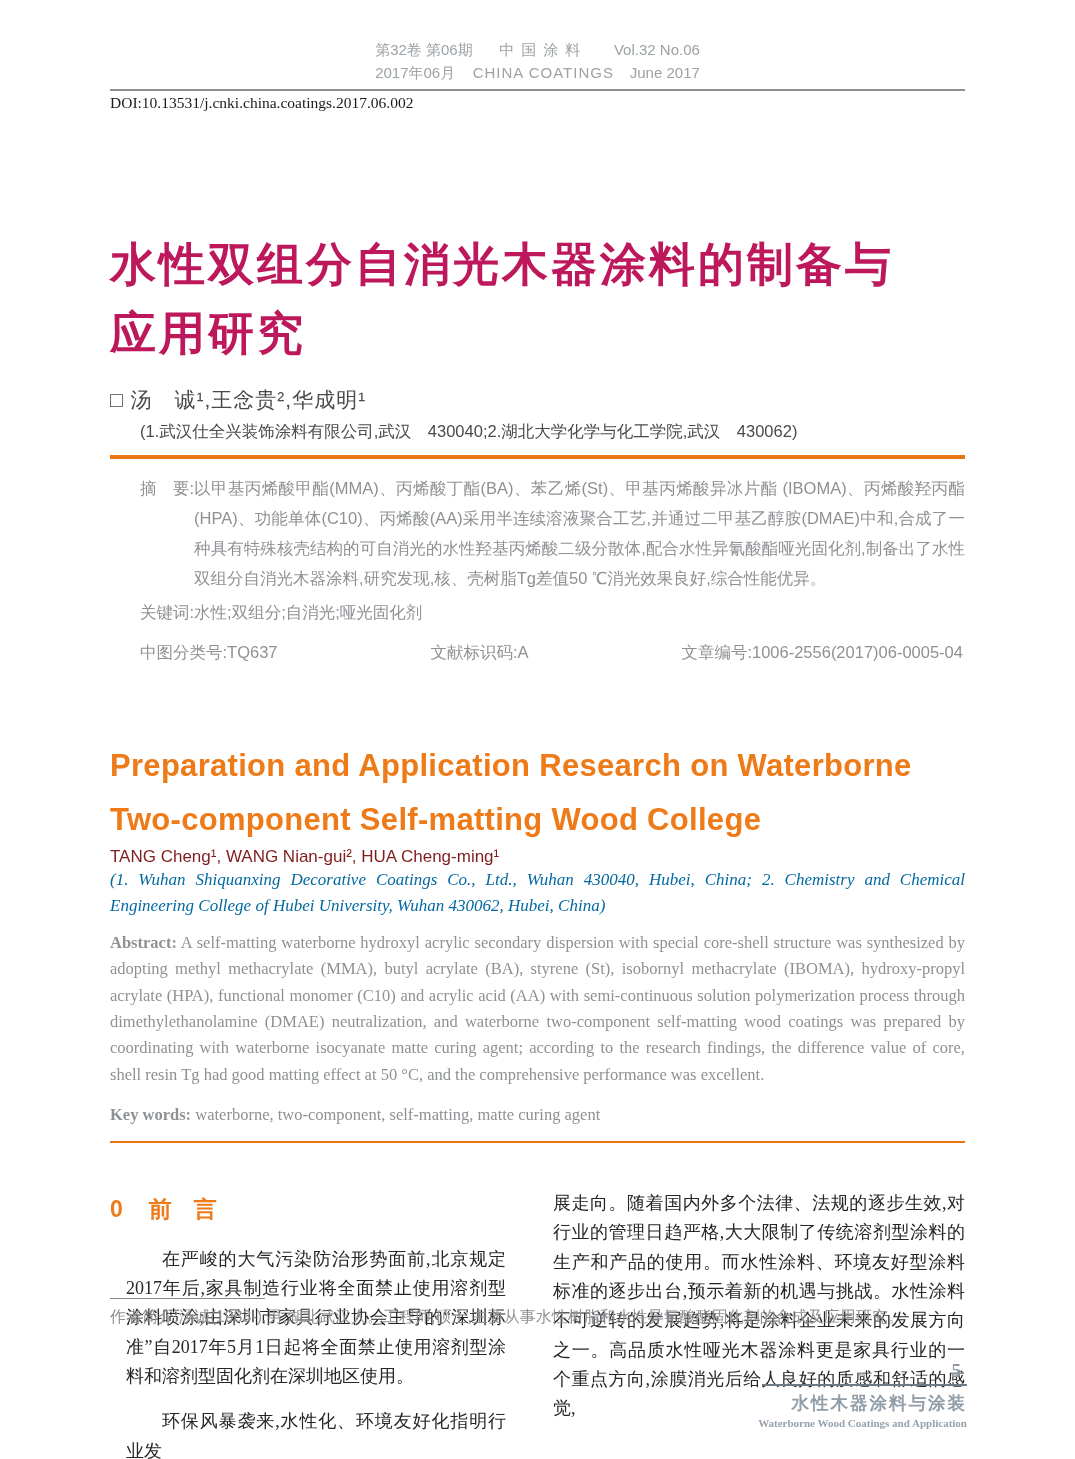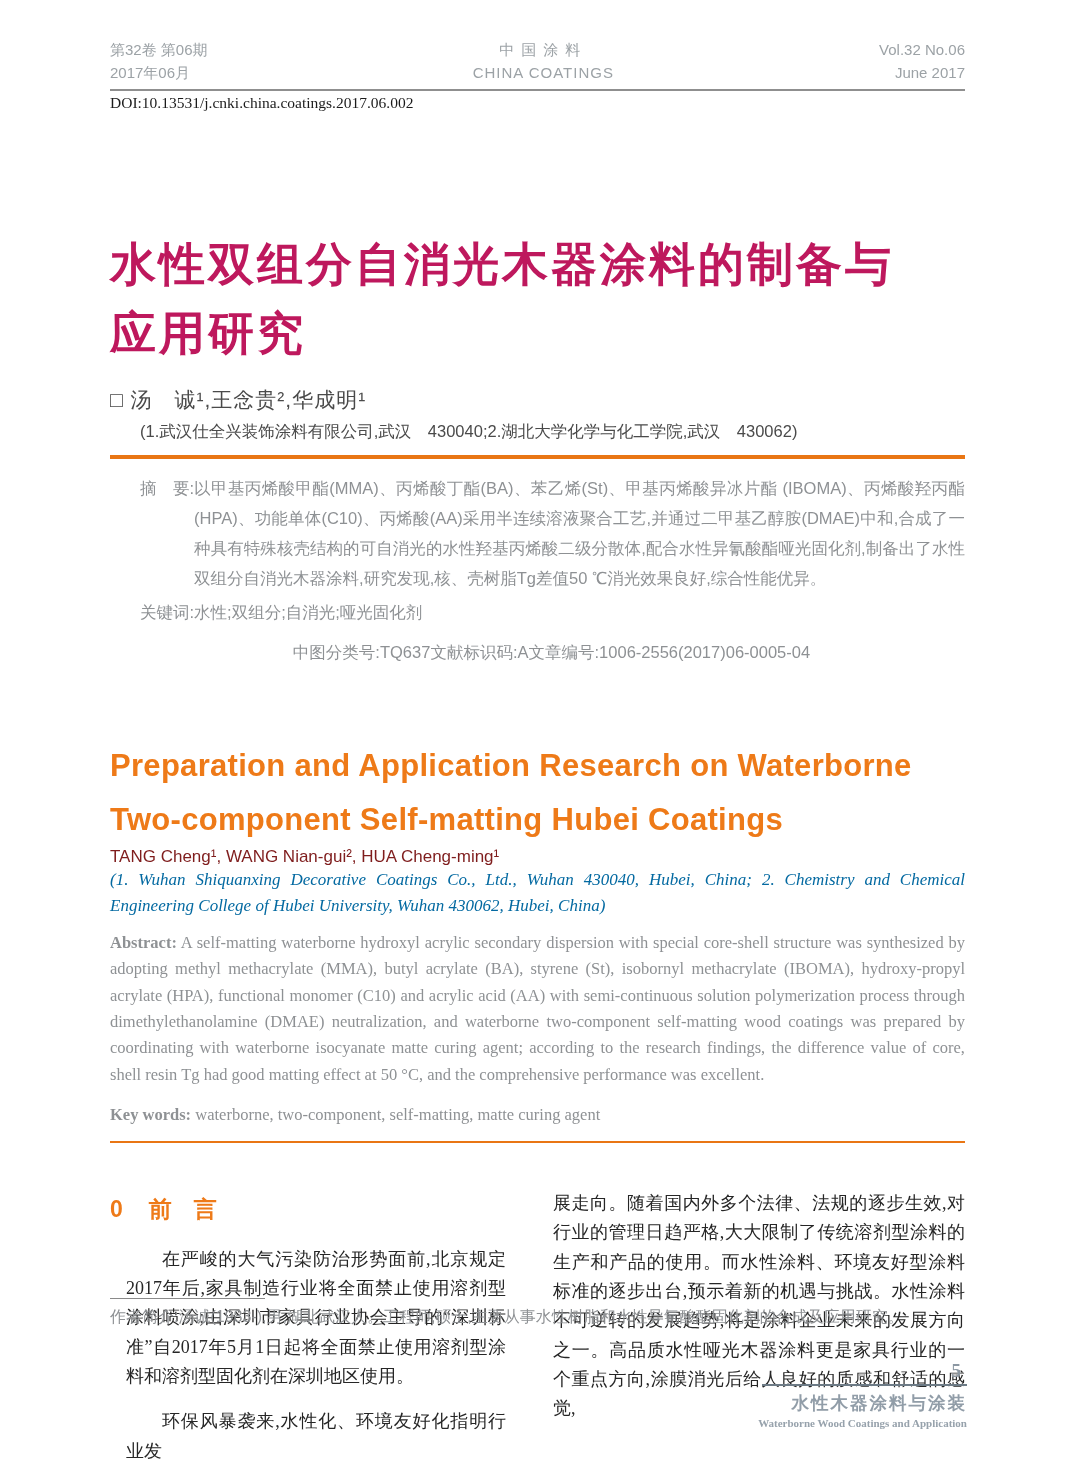--- a/index.html
+++ b/index.html
@@ -7,21 +7,21 @@
     position:relative;
     width:1075px;height:1459px;
     background:#ffffff;
     overflow:hidden;
     font-family:"Liberation Sans",sans-serif;
   }
   .content{margin:0 110px;width:855px;}
 
   
   .journal-header{
-    display:flex;justify-content:space-between;align-items:flex-start;
+    display:flex;justify-content:center;align-items:flex-start;
     padding-top:38px;color:#9CA2A6;font-size:15px;line-height:1.55;
   }
   .jh-left{text-align:left;}
   .jh-center{text-align:center;}
   .jh-right{text-align:right;}
   .jh-cn{letter-spacing:7px;}
   .jh-en{letter-spacing:1px;}
   .header-rule{border:none;border-top:2px solid #8f8f8f;margin:4px 0 0 0;}
   .doi{font-family:"Liberation Serif",serif;color:#1b1b1b;font-size:15.5px;margin-top:3px;}
 
@@ -33,21 +33,21 @@
   .cn-authors{margin-top:18px;font-size:21px;color:#4a4a4a;letter-spacing:1px;}
   .cn-affil{margin-top:7px;margin-left:30px;font-size:16.5px;color:#4a4a4a;}
   .orange-rule-thick{height:4px;background:#E97614;border:none;margin:12px 0 0 0;}
 
   
   .abs-cn{padding:14px 0 0 30px;color:#8E9194;font-size:16.5px;line-height:1.82;}
   .hang{display:flex;}
   .hang .lbl{flex:0 0 auto;white-space:pre;}
   .hang .txt{flex:1 1 auto;text-align:justify;}
   .kw-row{margin-top:4px;}
-  .clc-row{display:flex;justify-content:center;margin-top:10px;padding-right:2px;}
+  .clc-row{display:flex;justify-content:space-between;margin-top:10px;padding-right:2px;}
 
   
   .en-title{
     margin-top:72px;color:#EE7A18;font-weight:bold;
     font-size:31px;line-height:1.75;letter-spacing:0.3px;
   }
   .en-authors{margin-top:0;font-size:17px;color:#7f1d1d;}
   .en-affil{
     font-family:"Liberation Serif",serif;font-style:italic;
     font-size:17px;color:#0369a1;line-height:1.55;text-align:justify;
@@ -138,21 +138,21 @@
       </div>
       <div class="clc-row">
         <span><span>中图分类号:</span><span>TQ637</span></span>
         <span><span>文献标识码:</span><span>A</span></span>
         <span><span>文章编号:</span><span>1006-2556(2017)06-0005-04</span></span>
       </div>
     </div>
 
     <div class="en-title">
       <div>Preparation and Application Research on Waterborne</div>
-      <div>Two-component Self-matting Hubei Coatings</div>
+      <div>Two-component Self-matting Wood College</div>
     </div>
 
     <div class="en-authors">TANG Cheng¹, WANG Nian-gui², HUA Cheng-ming¹</div>
     <div class="en-affil">(1. Wuhan Shiquanxing Decorative Coatings Co., Ltd., Wuhan 430040, Hubei, China; 2. Chemistry and Chemical Engineering College of Hubei University, Wuhan 430062, Hubei, China)</div>
 
     <p class="abs-en"><b>Abstract:</b> <span>A self-matting waterborne hydroxyl acrylic secondary dispersion with special core-shell structure was synthesized by adopting methyl methacrylate (MMA), butyl acrylate (BA), styrene (St), isobornyl methacrylate (IBOMA), hydroxy-propyl acrylate (HPA), functional monomer (C10) and acrylic acid (AA) with semi-continuous solution polymerization process through dimethylethanolamine (DMAE) neutralization, and waterborne two-component self-matting wood coatings was prepared by coordinating with waterborne isocyanate matte curing agent; according to the research findings, the difference value of core, shell resin Tg had good matting effect at 50 °C, and the comprehensive performance was excellent.</span></p>
     <p class="kw-en"><b>Key words:</b> <span>waterborne, two-component, self-matting, matte curing agent</span></p>
 
     <hr class="orange-rule-thin">
 

